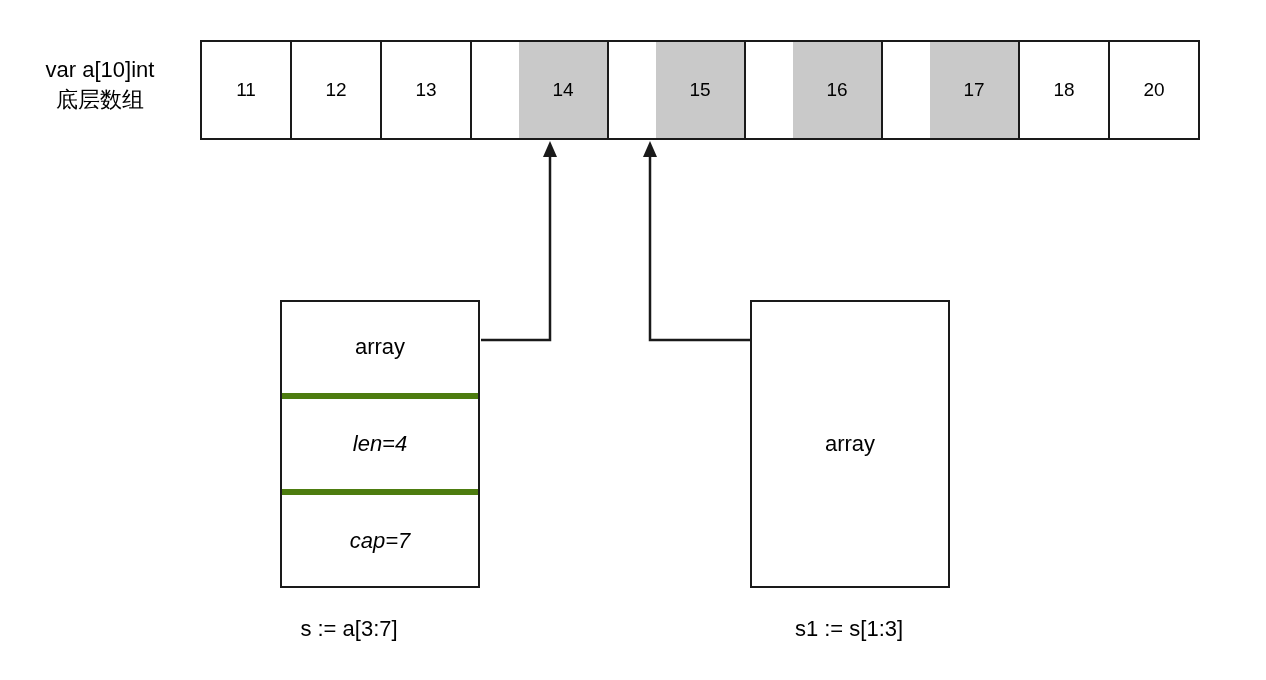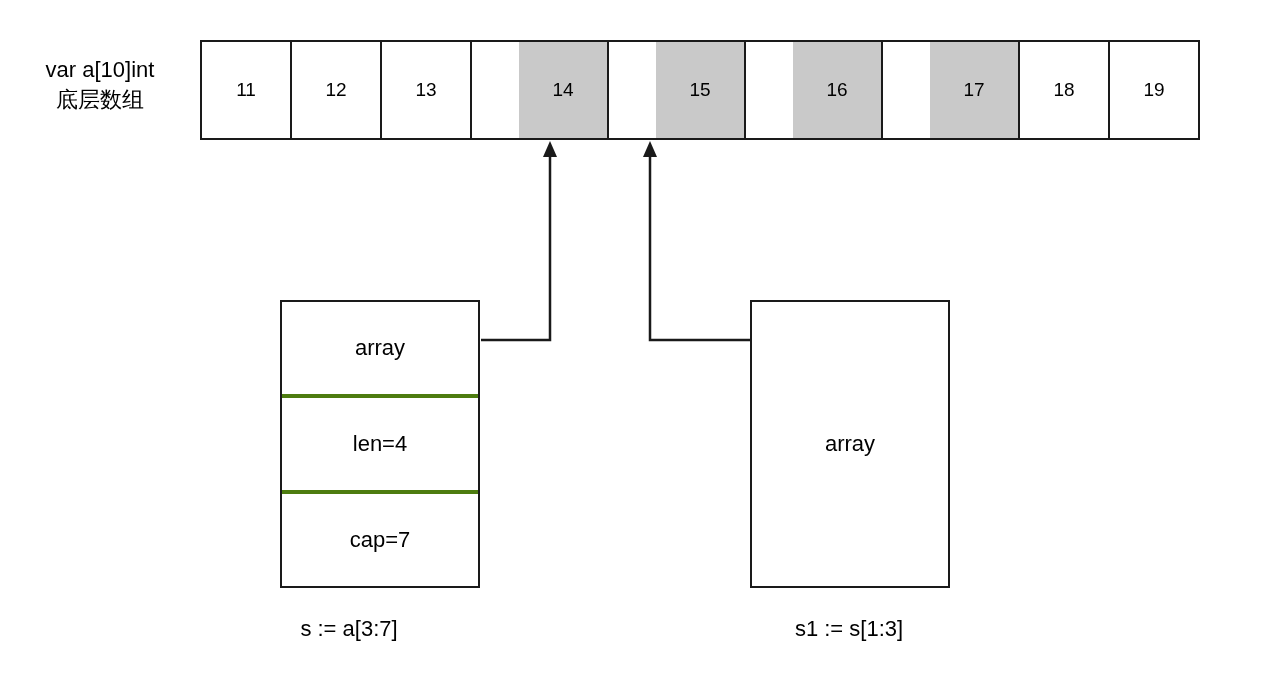--- a/index.html
+++ b/index.html
@@ -80,21 +80,21 @@
   .struct-box.left  { left: 280px; }
   .struct-box.right { left: 750px; }
   .struct-row {
     flex: 1 1 0;
     display: flex;
     align-items: center;
     justify-content: center;
     font-size: 22px;
     box-sizing: border-box;
   }
-  .struct-row + .struct-row { border-top: 4px solid #4d7c0f; }
+  .struct-row + .struct-row { border-top: 6px solid #4d7c0f; font-style: italic; }
 
   
   .caption {
     position: absolute;
     top: 588px;
     transform: translateX(-50%);
     font-size: 22px;
     white-space: nowrap;
     color: #000000;
     margin-top: 28px;
@@ -131,21 +131,21 @@
     <div class="cell hl">
         <span>16</span>
       </div>
     <div class="cell hl">
         <span>17</span>
       </div>
     <div class="cell">
         <span>18</span>
       </div>
     <div class="cell">
-        <span>19</span>
+        <span>20</span>
       </div>
   </div>
 
   <svg class="connector-svg" viewBox="0 0 1266 680" xmlns="http://www.w3.org/2000/svg">
     <g>
       <path d="M481,340 L550,340 L550,153" fill="none" stroke="#1a1a1a" stroke-width="2.5"></path>
       <polygon points="550,141 543,157 557,157" fill="#1a1a1a"></polygon>
     </g>
     <g>
       <path d="M751,340 L650,340 L650,153" fill="none" stroke="#1a1a1a" stroke-width="2.5"></path>

